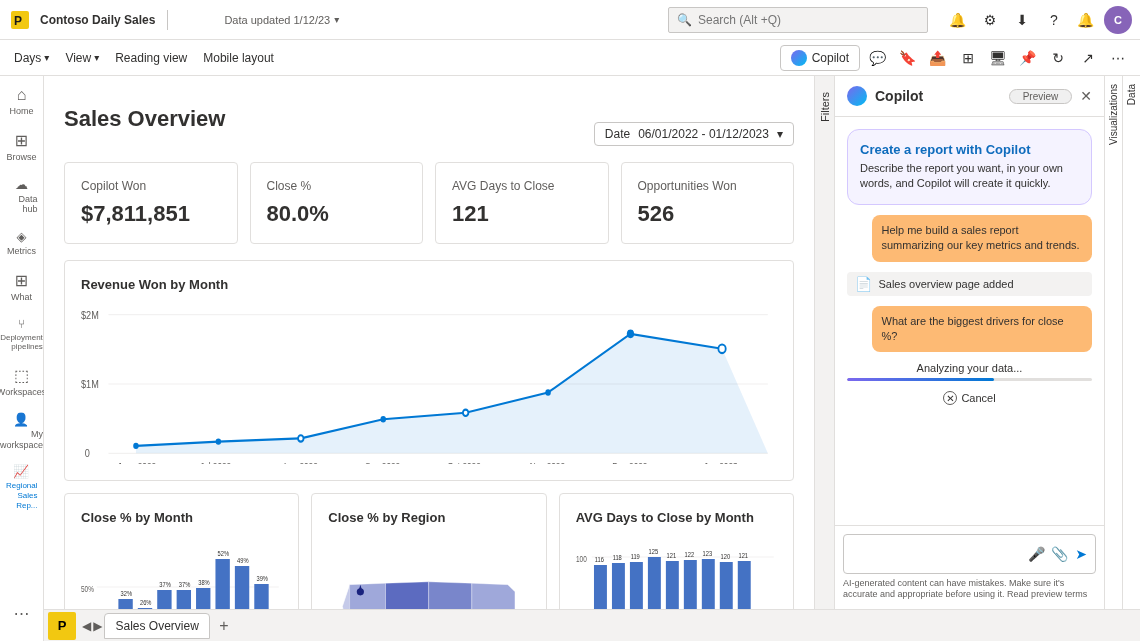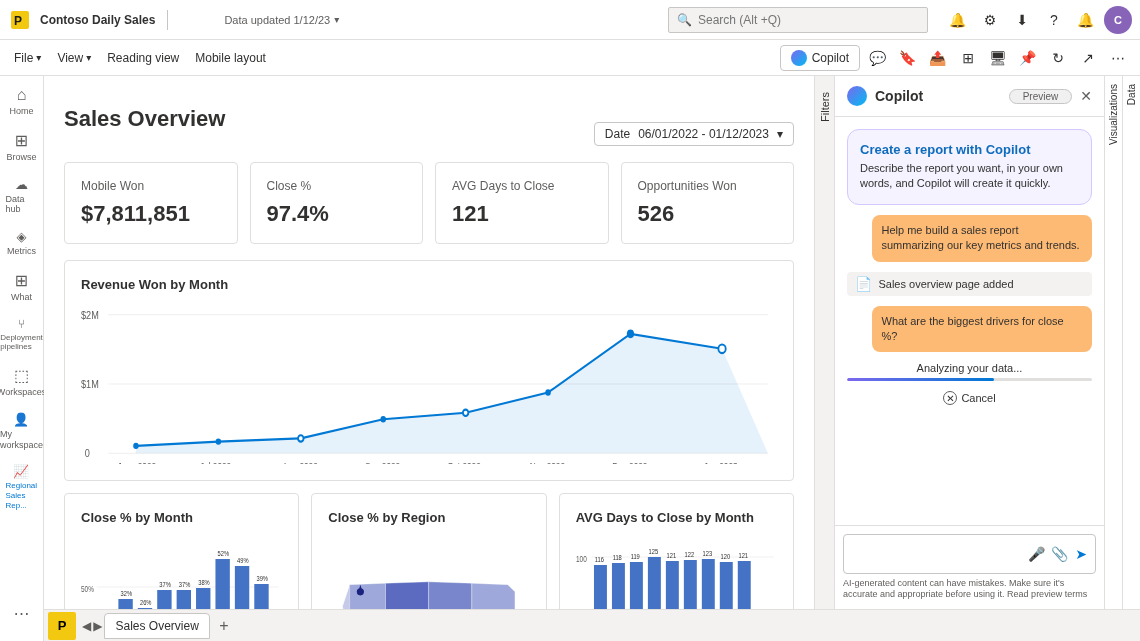--- a/index.html
+++ b/index.html
@@ -26,21 +26,21 @@
 
     
     .main-container { display: flex; flex: 1; overflow: hidden; }
 
     
     .left-sidebar { width: 44px; background: #fff; border-right: 1px solid #e1dfdd; display: flex; flex-direction: column; align-items: center; padding: 4px 0; gap: 2px; flex-shrink: 0; }
     .sidebar-item { display: flex; flex-direction: column; align-items: center; padding: 6px 4px; cursor: pointer; border-radius: 4px; width: 40px; gap: 2px; }
     .sidebar-item.active { color: #0078d4; }
     .sidebar-item-icon { font-size: 16px; color: #605e5c; }
     .sidebar-item.active .sidebar-item-icon { color: #0078d4; }
-    .sidebar-item-label { font-size: 9px; color: #605e5c; text-align: left; line-height: 1.2; }
+    .sidebar-item-label { font-size: 9px; color: #605e5c; text-align: right; line-height: 1.2; }
     .sidebar-item.active .sidebar-item-label { color: #0078d4; }
 
     
     .content-area { flex: 1; overflow: hidden; display: flex; flex-direction: column; }
 
     
     .report-content { flex: 1; overflow: hidden; display: flex; position: relative; }
 
     
     .report-main { flex: 1; padding: 16px 20px; overflow-y: auto; background: #fff; }
@@ -131,21 +131,21 @@
     <div class="topbar-icon-btn">⚙</div>
     <div class="topbar-icon-btn">⬇</div>
     <div class="topbar-icon-btn">?</div>
     <div class="topbar-icon-btn">🔔</div>
     <div class="avatar">C</div>
   </div>
 </div>
 
 <div class="toolbar2">
   <div class="toolbar2-btn">
-    <span>File</span>
+    <span>Days</span>
     <span style="font-size:10px;">▾</span>
   </div>
   <div class="toolbar2-btn">
     <span>View</span>
     <span style="font-size:10px;">▾</span>
   </div>
   <div class="toolbar2-btn">Reading view</div>
   <div class="toolbar2-btn">Mobile layout</div>
   <div class="copilot-btn">
     <div class="copilot-icon"></div>
@@ -219,26 +219,26 @@
           <h1 class="page-title">Sales Overview</h1>
           <div class="date-filter">
             <span>Date</span>
             <span>06/01/2022 - 01/12/2023</span>
             <span>▾</span>
           </div>
         </div>
 
         <div class="kpi-row">
           <div class="kpi-card">
-            <div class="kpi-label">Mobile Won</div>
+            <div class="kpi-label">Copilot Won</div>
             <div class="kpi-value">$7,811,851</div>
           </div>
           <div class="kpi-card">
             <div class="kpi-label">Close %</div>
-            <div class="kpi-value">97.4%</div>
+            <div class="kpi-value">80.0%</div>
           </div>
           <div class="kpi-card">
             <div class="kpi-label">AVG Days to Close</div>
             <div class="kpi-value">121</div>
           </div>
           <div class="kpi-card">
             <div class="kpi-label">Opportunities Won</div>
             <div class="kpi-value">526</div>
           </div>
         </div>

